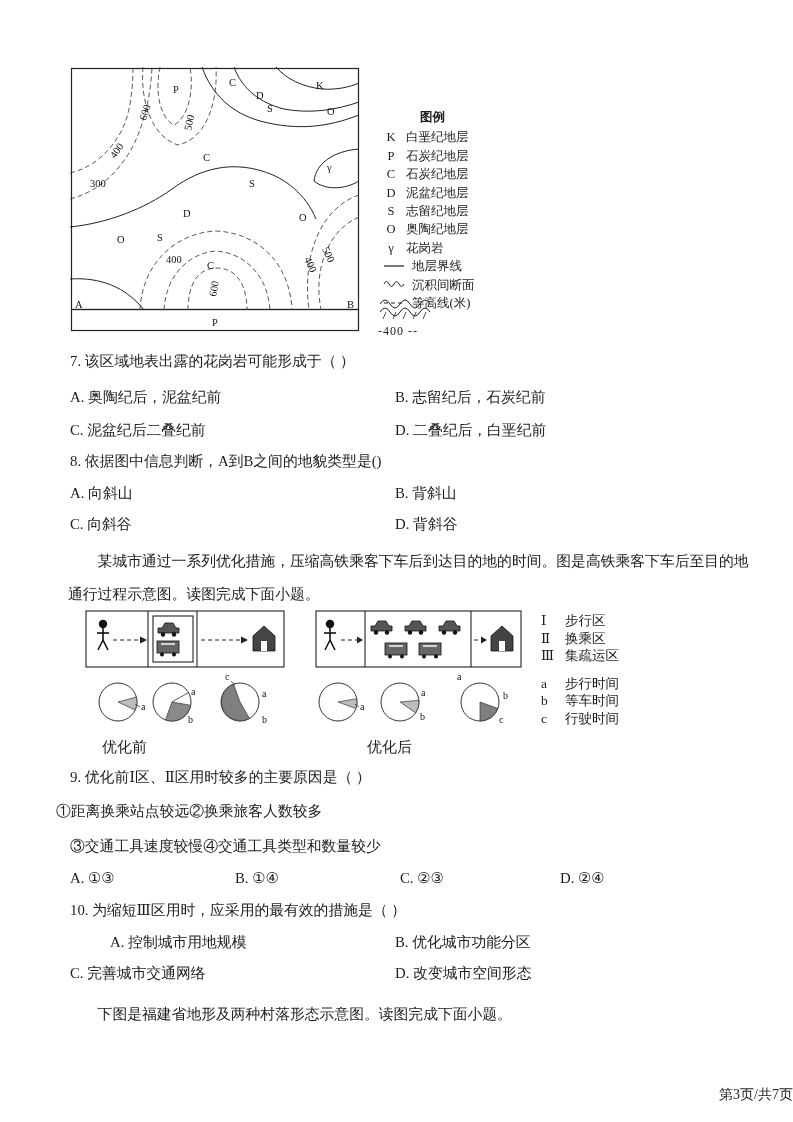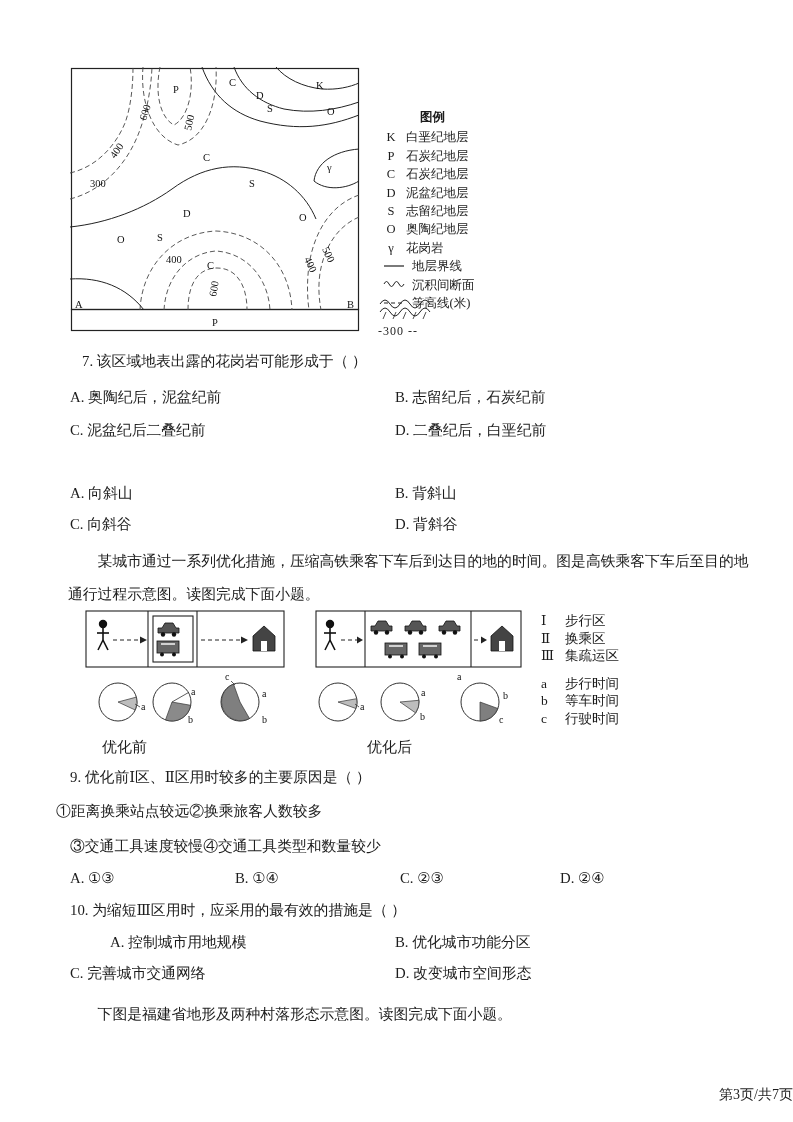--- a/index.html
+++ b/index.html
@@ -141,28 +141,29 @@
     <path d="M2,8 q5,-8 10,0 t10,0 t10,0 t10,0 t10,0" fill="none" stroke="#222" stroke-width="1"></path>
     <path d="M2,16 q5,-8 10,0 t10,0 t10,0 t10,0 t10,0" fill="none" stroke="#222" stroke-width="1"></path>
     <g stroke="#222" stroke-width="0.8">
       <line x1="8" y1="16" x2="5" y2="23"></line>
         <line x1="18" y1="16" x2="15" y2="23"></line>
       <line x1="28" y1="16" x2="25" y2="23"></line>
         <line x1="38" y1="16" x2="35" y2="23"></line>
         <line x1="48" y1="16" x2="45" y2="23"></line>
     </g>
   </svg>
-  <div class="contour-sample">-300 --</div>
-
-  <div class="t" style="left:70px;top:352px;margin-left:12px;">7. 该区域地表出露的花岗岩可能形成于（  ）</div>
+  <div class="contour-sample">-400 --</div>
+
+  <div class="t" style="left:70px;top:352px;">7. 该区域地表出露的花岗岩可能形成于（  ）</div>
   <div class="t" style="left:70px;top:388px;text-align:right;">A. 奥陶纪后，泥盆纪前</div>
   <div class="t" style="left:395px;top:388px;">B. 志留纪后，石炭纪前</div>
   <div class="t" style="left:70px;top:421px;">C. 泥盆纪后二叠纪前</div>
   <div class="t" style="left:395px;top:421px;">D. 二叠纪后，白垩纪前</div>
 
+  <div class="t" style="left:70px;top:452px;">8. 依据图中信息判断，A到B之间的地貌类型是()</div>
   <div class="t" style="left:70px;top:484px;">A. 向斜山</div>
   <div class="t" style="left:395px;top:484px;">B. 背斜山</div>
   <div class="t" style="left:70px;top:515px;">C. 向斜谷</div>
   <div class="t" style="left:395px;top:515px;">D. 背斜谷</div>
 
   <div class="para" style="left:68px;top:545px;width:690px;">某城市通过一系列优化措施，压缩高铁乘客下车后到达目的地的时间。图是高铁乘客下车后至目的地通行过程示意图。读图完成下面小题。</div>
 
   <svg class="panel-svg" style="left:85px;top:610px;" width="200" height="125" viewBox="0 0 200 125">
     <g stroke="#222" fill="none" stroke-width="1.1">
       <rect x="1" y="1" width="198" height="56"></rect>

